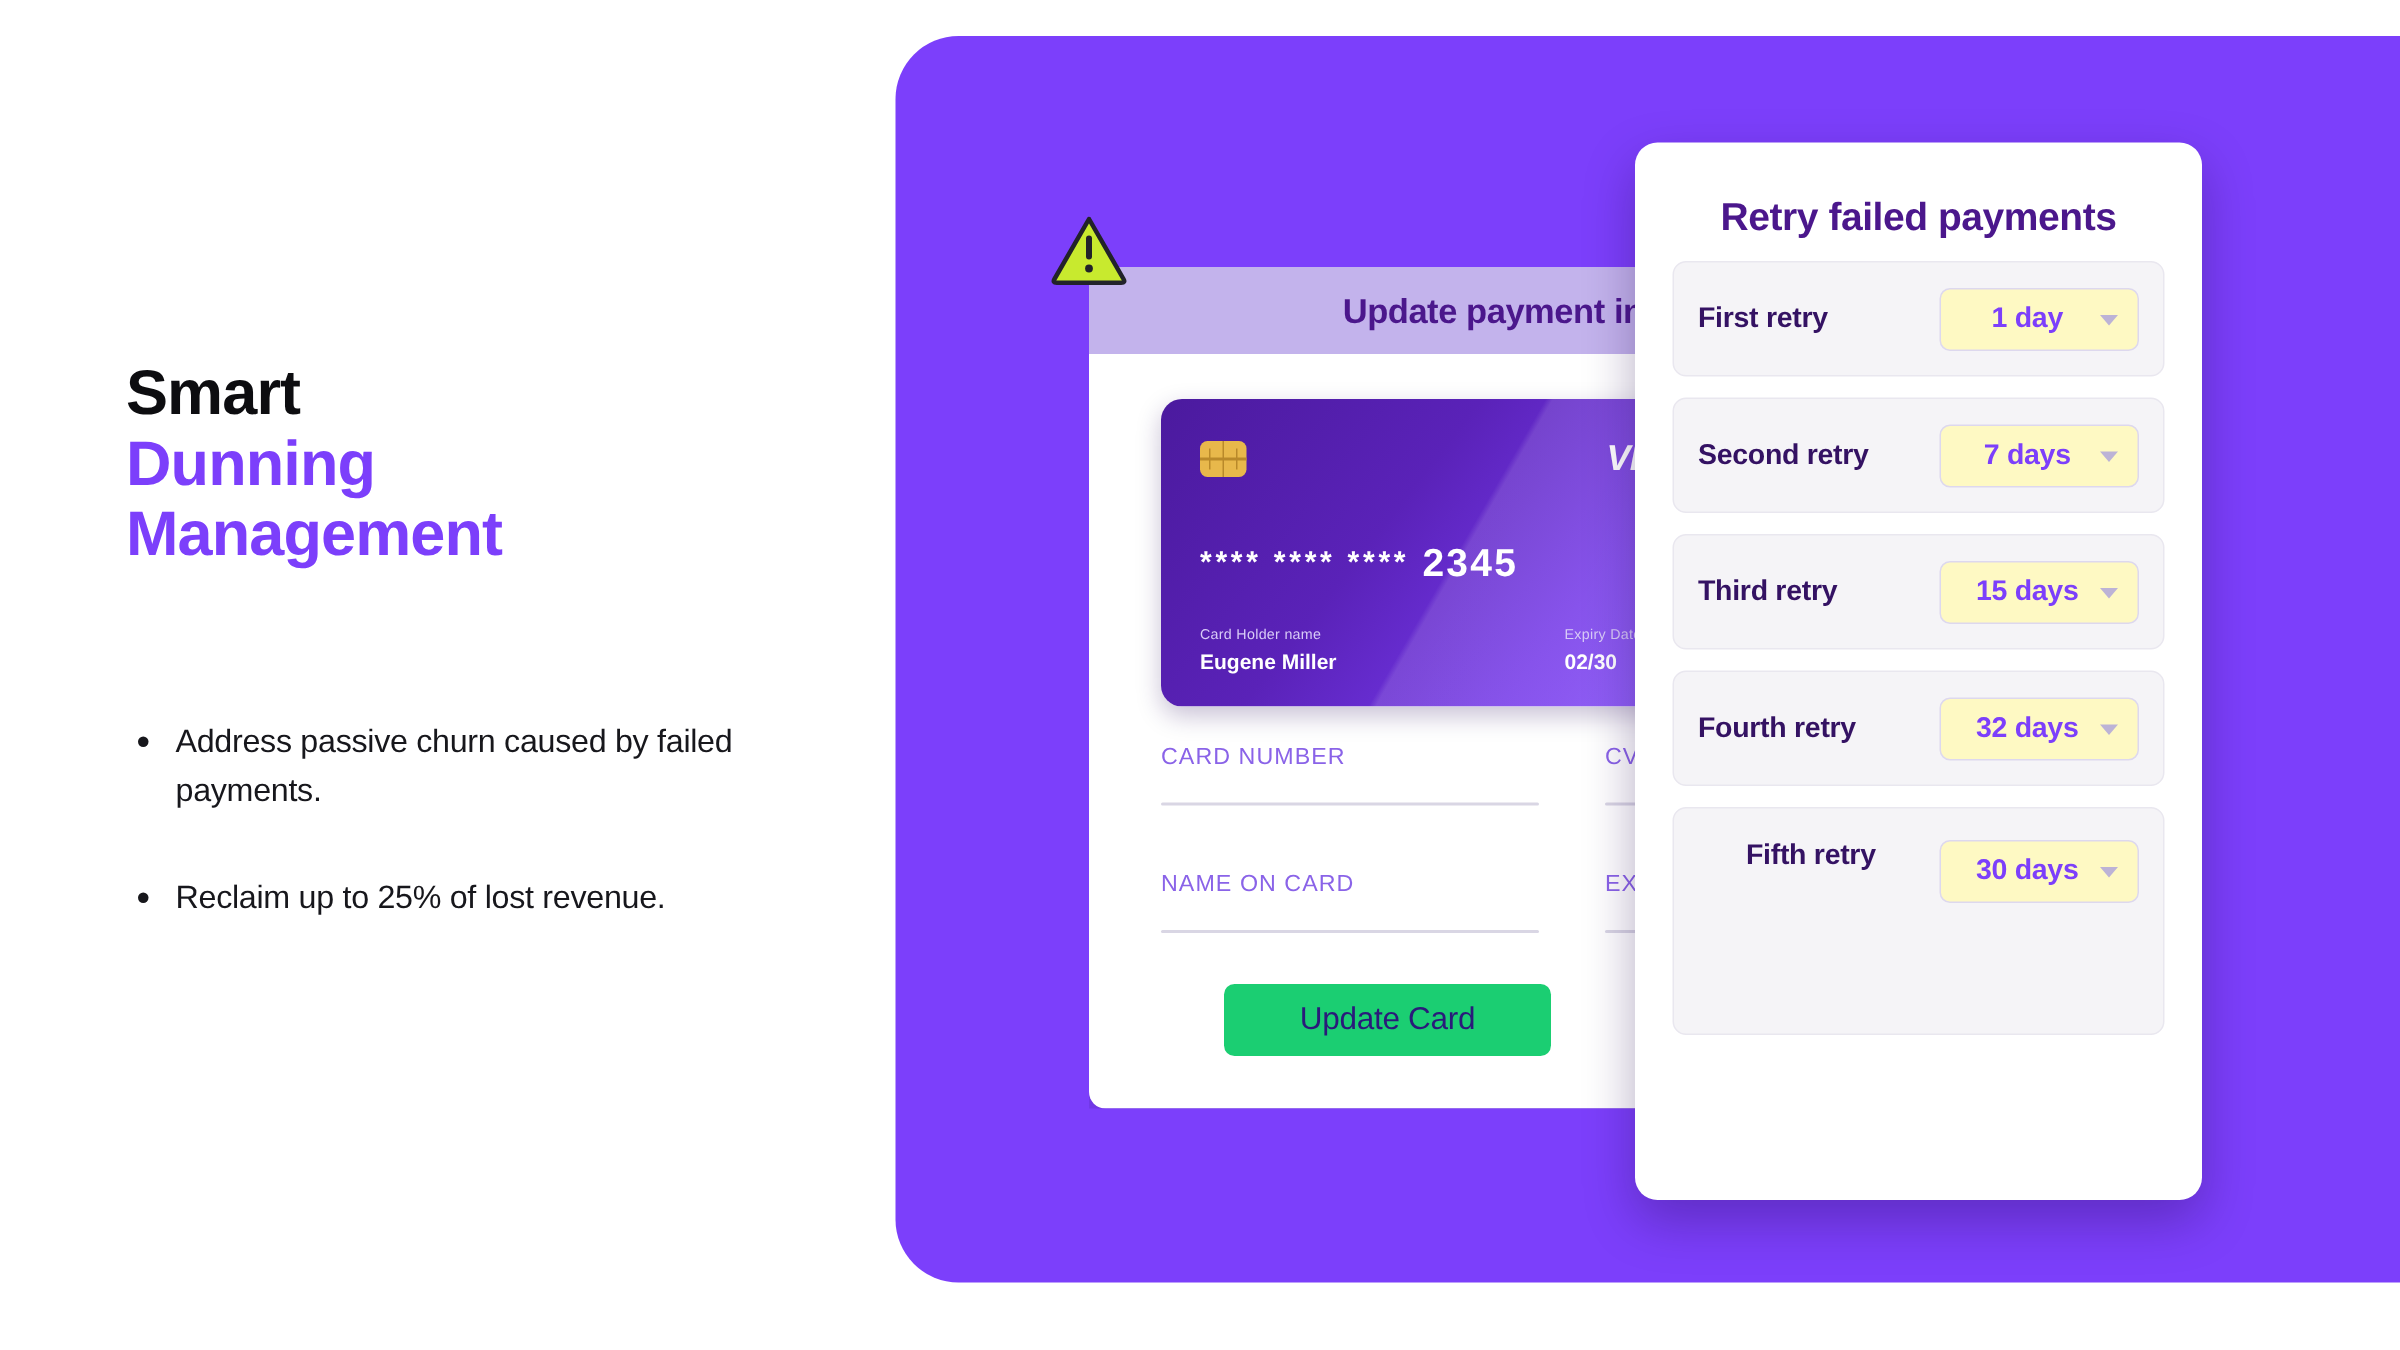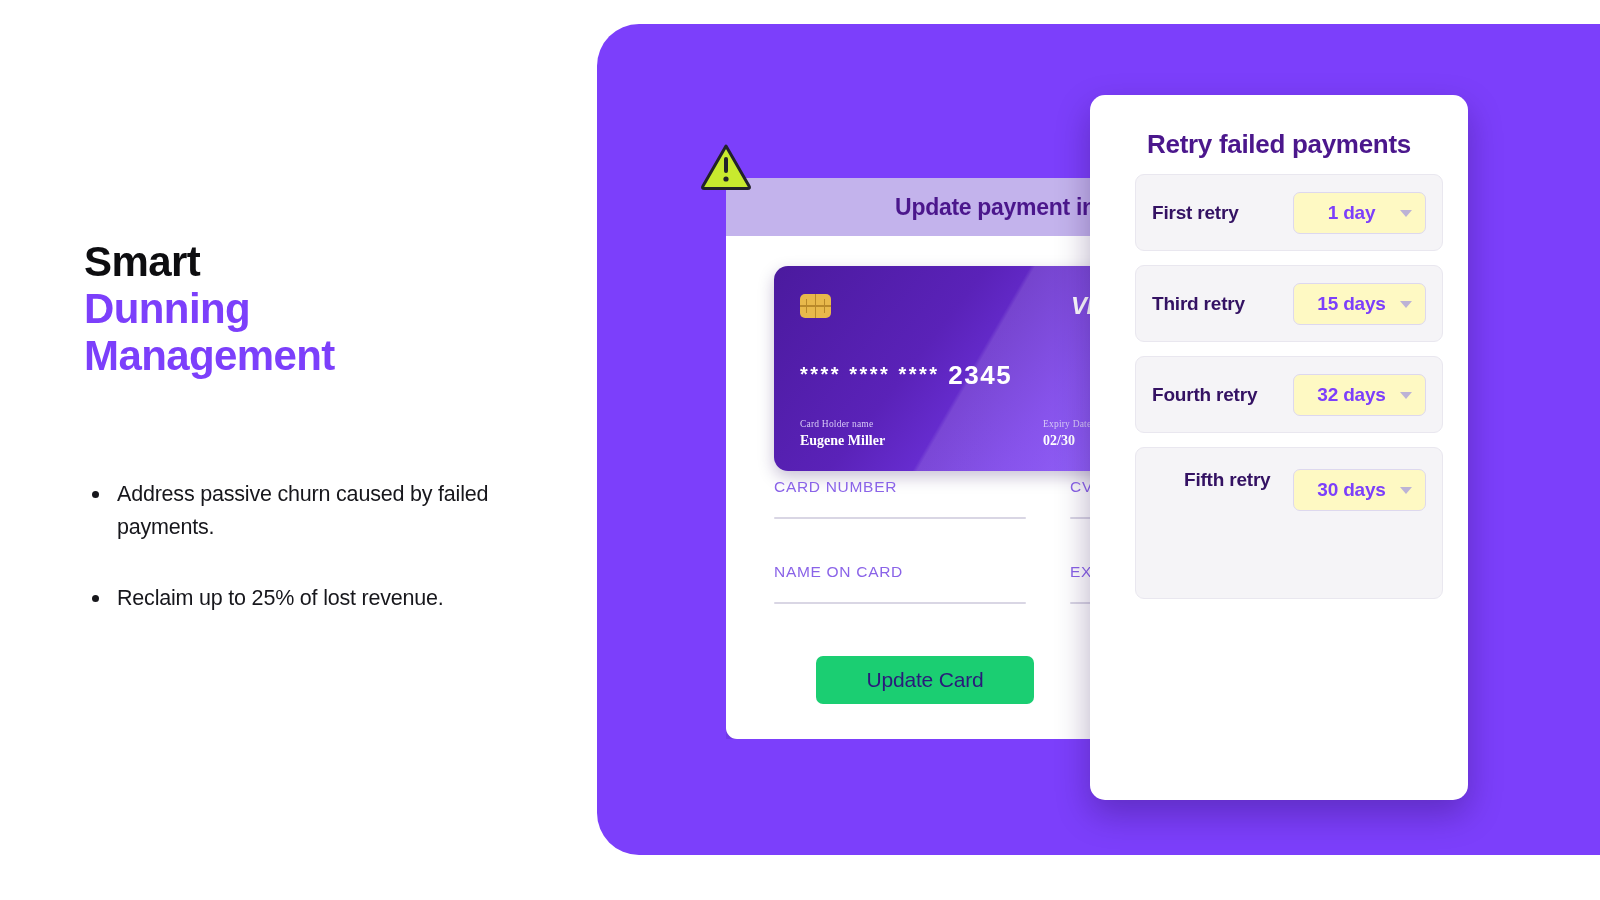--- a/index.html
+++ b/index.html
@@ -179,40 +179,39 @@
     letter-spacing: 2.5px;
     vertical-align: 3px;
   }
   .cc-footer {
     position: absolute;
     left: 26px;
     right: 26px;
     bottom: 22px;
     display: flex;
     justify-content: space-between;
-    font-family: Liberation Serif, serif;
   }
   .cc-field-label {
     font-size: 9.5px;
     color: #d8cbf7;
     margin-bottom: 4px;
     letter-spacing: 0.2px;
   }
   .cc-field-value {
     font-size: 14px;
     font-weight: 700;
     color: #ffffff;
   }
   .cc-exp { text-align: left; min-width: 80px; }
 
   
   .form-grid {
     position: absolute;
     left: 48px;
-    top: 300px;
+    top: 318px;
     width: 466px;
   }
   .form-row {
     display: flex;
     gap: 44px;
     margin-bottom: 44px;
   }
   .form-field { flex: 1; }
   .form-field.narrow { flex: 0 0 170px; }
   .form-label {
@@ -285,21 +284,20 @@
     position: relative;
     height: 77px;
     background: #F5F4F7;
     border: 1px solid #e9e7ef;
     border-radius: 9px;
     margin-bottom: 14px;
     display: flex;
     align-items: center;
     padding: 0 16px;
     box-sizing: border-box;
-    margin-left: 20px;
   }
   .retry-row.tall {
     height: 152px;
     align-items: flex-start;
     padding-top: 21px;
     padding-left: 48px;
   }
   .retry-row-label {
     font-size: 19px;
     font-weight: 700;
@@ -429,20 +427,27 @@
   <div class="retry-rows">
 
     <div class="retry-row">
       <span class="retry-row-label">First retry</span>
       <div class="retry-select">
         <span class="retry-select-value">1 day</span>
         <span class="caret"></span>
       </div>
     </div>
 
+    <div class="retry-row">
+      <span class="retry-row-label">Second retry</span>
+      <div class="retry-select">
+        <span class="retry-select-value">7 days</span>
+        <span class="caret"></span>
+      </div>
+    </div>
 
     <div class="retry-row">
       <span class="retry-row-label">Third retry</span>
       <div class="retry-select">
         <span class="retry-select-value">15 days</span>
         <span class="caret"></span>
       </div>
     </div>
 
     <div class="retry-row">

